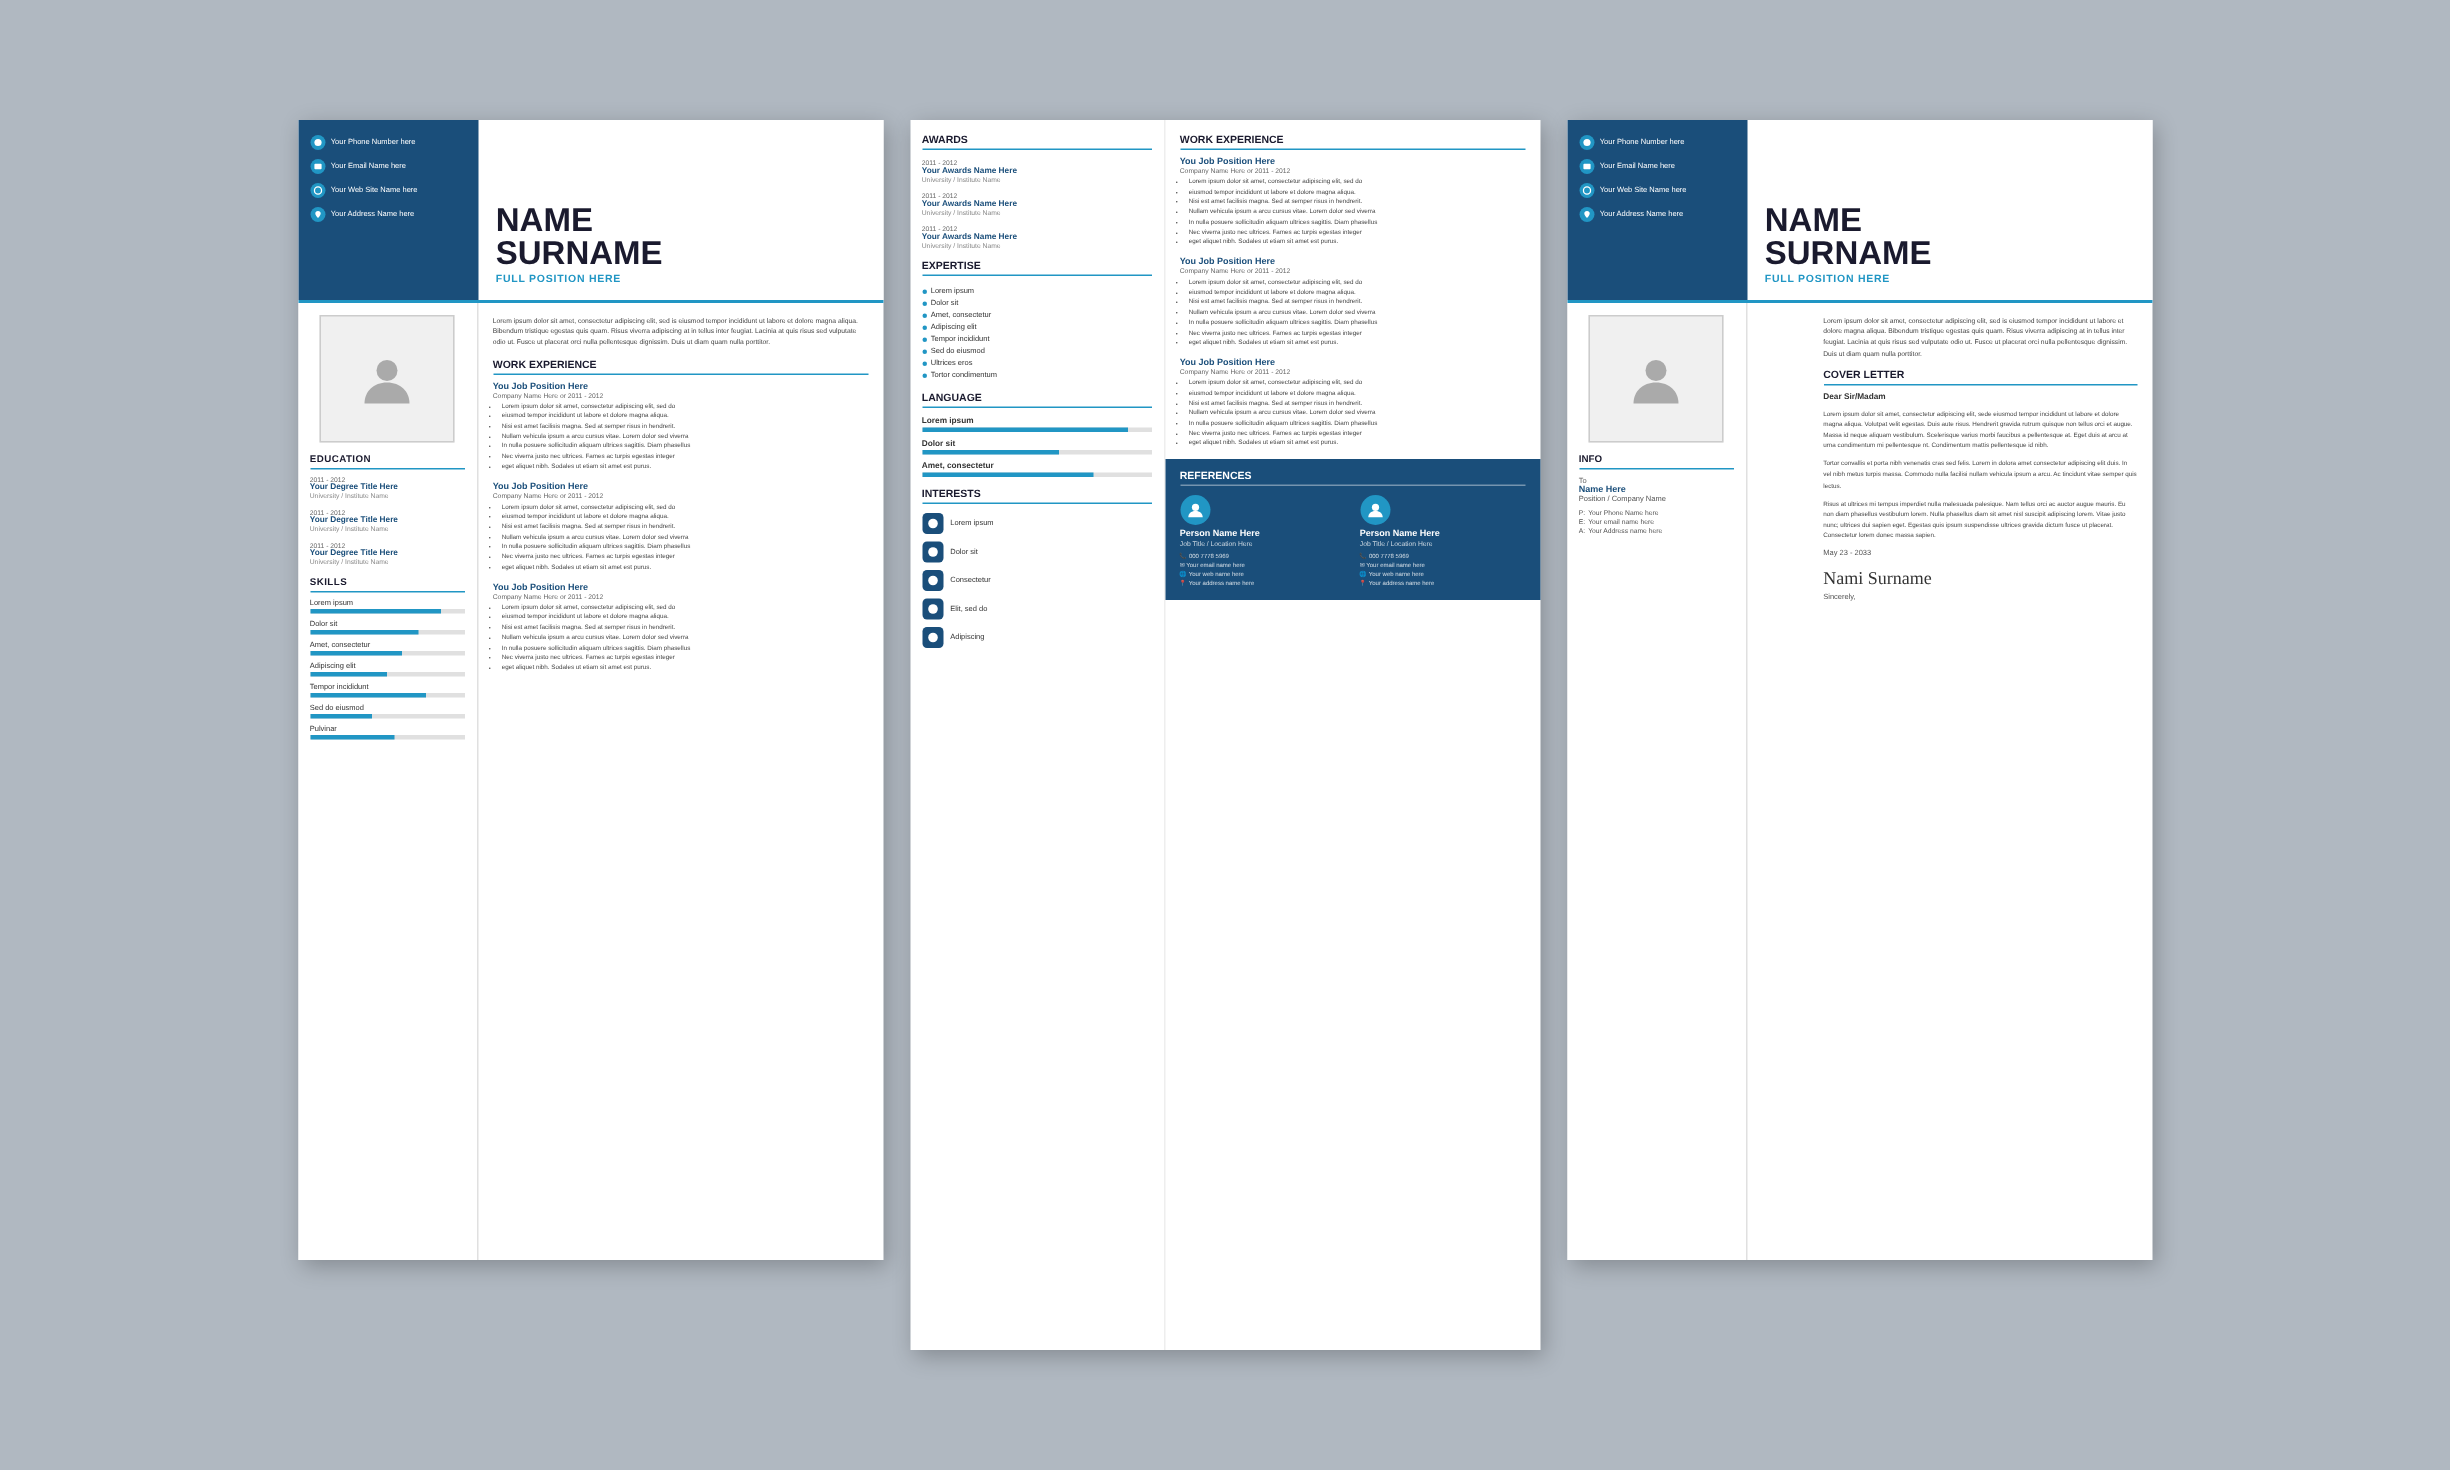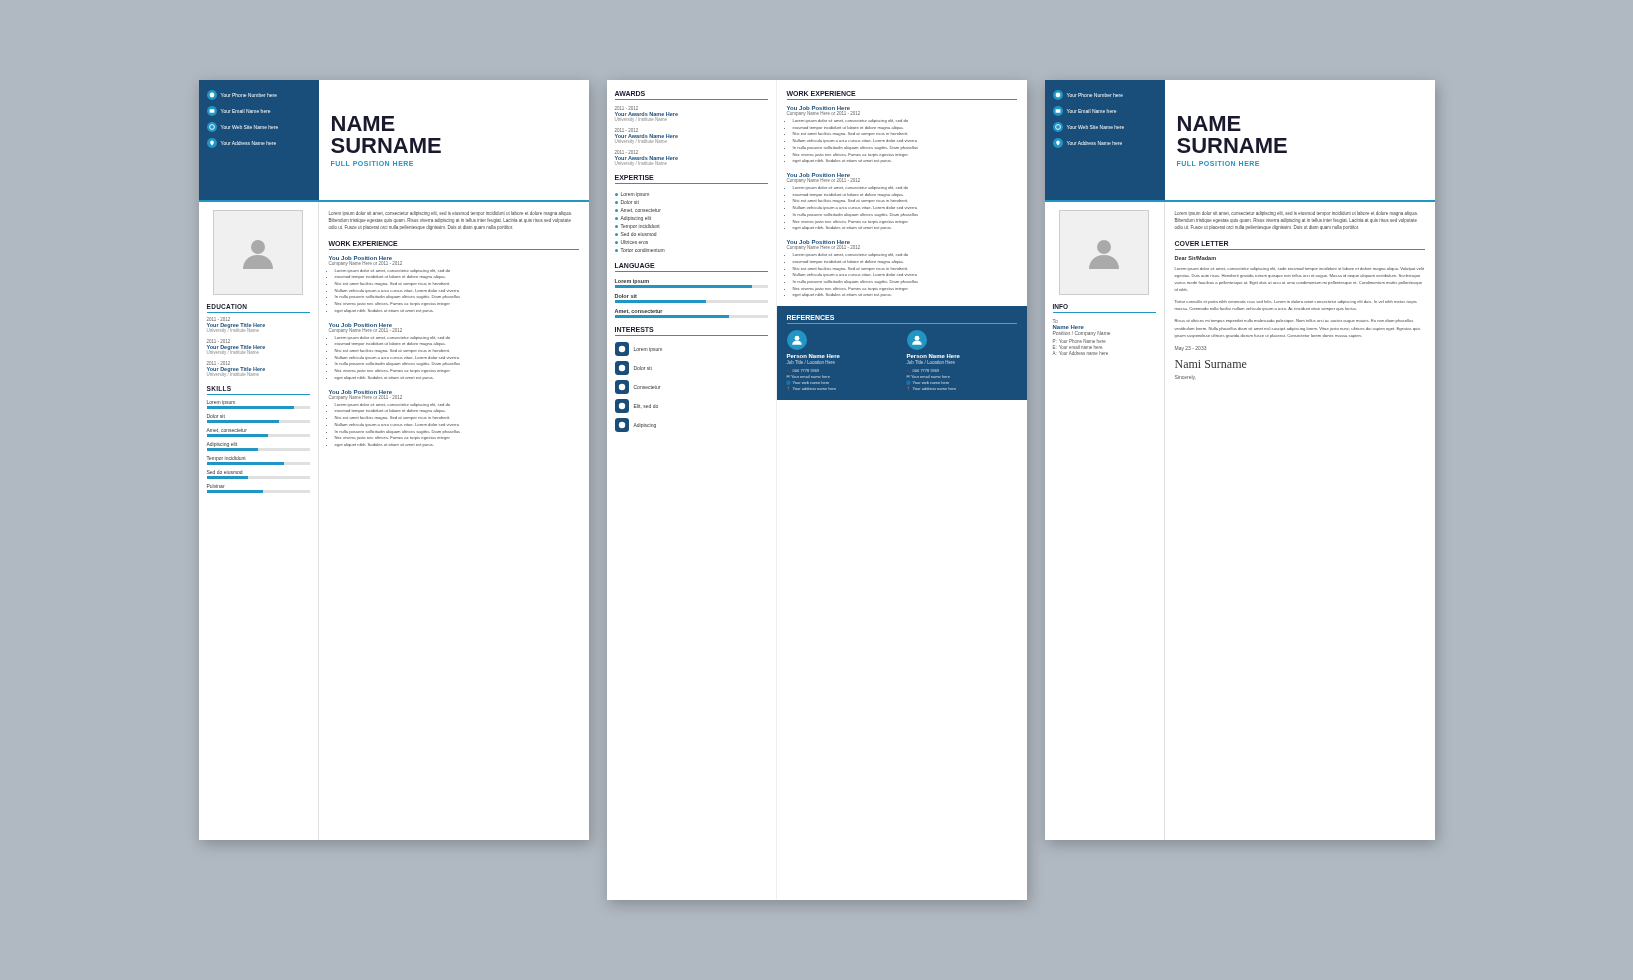--- a/index.html
+++ b/index.html
@@ -67,21 +67,21 @@
     }
     .contact-text {
       color: #fff;
       font-size: 5px;
       line-height: 1.3;
     }
     .name-block {
       padding: 10px 12px;
       display: flex;
       flex-direction: column;
-      justify-content: center;
+      justify-content: flex-end;
     }
     .name-block .name {
       font-size: 22px;
       font-weight: 900;
       color: #1a1a2e;
       line-height: 1.0;
     }
     .name-block .position {
       font-size: 7px;
       font-weight: 700;
@@ -307,20 +307,21 @@
     }
     .ref-avatar svg { width: 12px; height: 12px; fill: white; }
 
     
     .cover-card {
       width: 390px;
     }
     .cover-right-col {
       flex: 1;
       padding: 8px 10px;
+      margin-left: 41px;
     }
     .cover-section-title {
       font-size: 7px;
       font-weight: 800;
       text-transform: uppercase;
       color: #1a1a2e;
       border-bottom: 1.5px solid #2196c4;
       padding-bottom: 2px;
       margin-bottom: 5px;
     }

